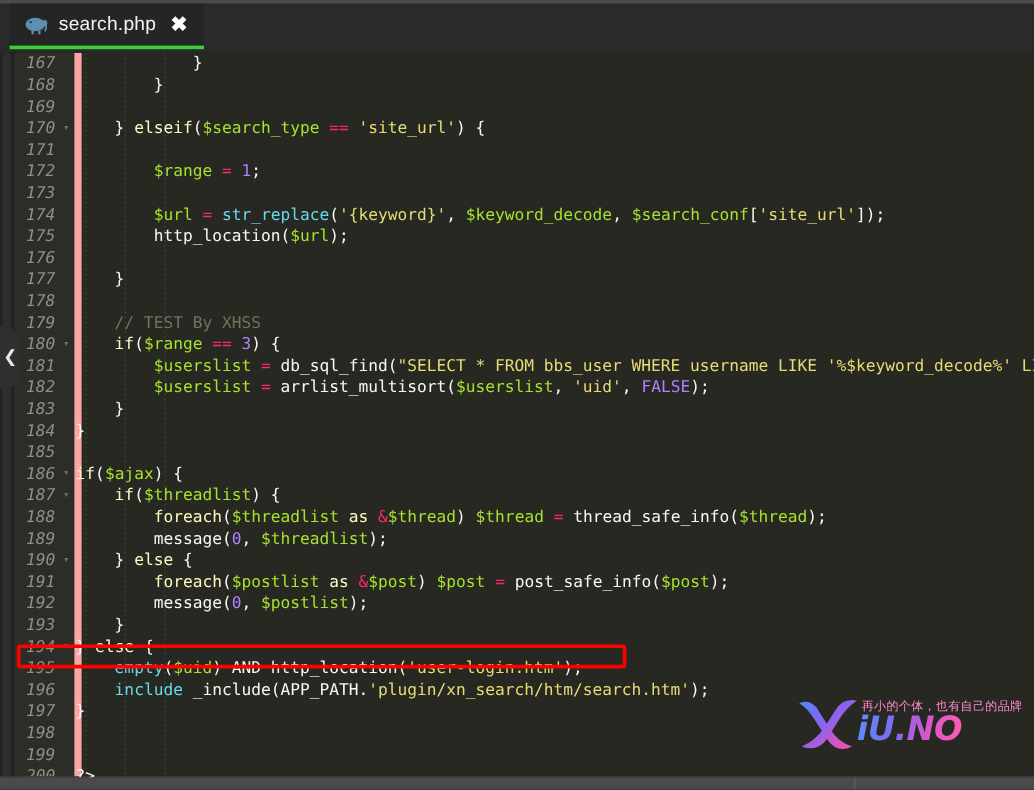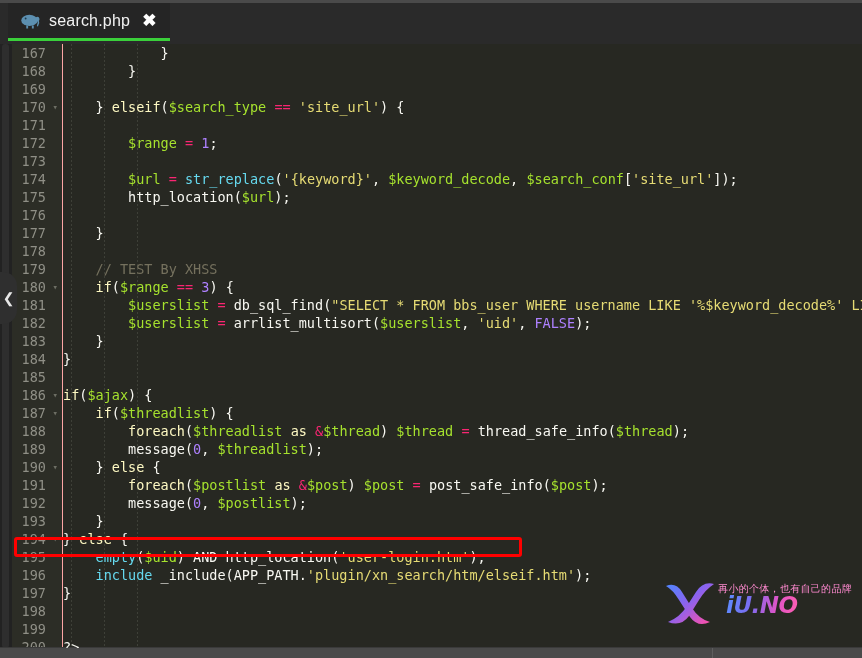--- a/index.html
+++ b/index.html
@@ -92,21 +92,22 @@
     font-family: "DejaVu Sans", sans-serif;
     font-size: 14px;
     cursor: pointer;
     z-index: 6;
   }
 
   .gutter {
     position: absolute; left: 12px; top: 0;
     width: 50px; height: 604px;
     background: #2c2d26;
-    border-right: 1px solid #fca5a5;
+    border-right: 6px solid #fca5a5;
+    font-style: italic;
   }
 
   .code-area {
     position: absolute; left: 63px; top: 0;
     width: 799px; height: 604px;
     overflow: hidden;
   }
 
   .row {
     position: relative;
@@ -183,30 +184,29 @@
     color: #ff8ad0;
     font-family: "DejaVu Sans", sans-serif;
     font-size: 10px;
     letter-spacing: 0.3px;
     white-space: nowrap;
   }
   .wm-text {
     position: absolute;
     left: 56px; top: 16px;
     font-family: "DejaVu Sans", sans-serif;
-    font-size: 23px;
+    font-size: 28px;
     font-weight: bold;
     font-style: italic;
     letter-spacing: -0.5px;
     background: linear-gradient(100deg, #5b8dff 0%, #7c6cf0 35%, #e054c8 70%, #ff5fae 100%);
     -webkit-background-clip: text;
     background-clip: text;
     color: transparent;
     line-height: 1;
-    margin-left: 12px;
   }
   .wm-x { position: absolute; left: 2px; top: 2px; }
 
   
   .statusbar {
     position: absolute; left: 0; bottom: 0;
     width: 862px; height: 10px;
     background: #4a4a4a;
     border-top: 1px solid #3a3a3a;
   }
@@ -310,21 +310,21 @@
         <div class="row"><span class="t-key">if</span><span class="t-def">(</span><span class="t-var">$ajax</span><span class="t-def">) {</span></div>
         <div class="row"><span class="t-def">    </span><span class="t-key">if</span><span class="t-def">(</span><span class="t-var">$threadlist</span><span class="t-def">) {</span></div>
         <div class="row"><span class="t-def">        </span><span class="t-key">foreach</span><span class="t-def">(</span><span class="t-var">$threadlist</span><span class="t-def"> </span><span class="t-key">as</span><span class="t-def"> </span><span class="t-op">&amp;</span><span class="t-var">$thread</span><span class="t-def">) </span><span class="t-var">$thread</span><span class="t-def"> </span><span class="t-op">=</span><span class="t-def"> thread_safe_info(</span><span class="t-var">$thread</span><span class="t-def">);</span></div>
         <div class="row"><span class="t-def">        message(</span><span class="t-num">0</span><span class="t-def">, </span><span class="t-var">$threadlist</span><span class="t-def">);</span></div>
         <div class="row"><span class="t-def">    } </span><span class="t-key">else</span><span class="t-def"> {</span></div>
         <div class="row"><span class="t-def">        </span><span class="t-key">foreach</span><span class="t-def">(</span><span class="t-var">$postlist</span><span class="t-def"> </span><span class="t-key">as</span><span class="t-def"> </span><span class="t-op">&amp;</span><span class="t-var">$post</span><span class="t-def">) </span><span class="t-var">$post</span><span class="t-def"> </span><span class="t-op">=</span><span class="t-def"> post_safe_info(</span><span class="t-var">$post</span><span class="t-def">);</span></div>
         <div class="row"><span class="t-def">        message(</span><span class="t-num">0</span><span class="t-def">, </span><span class="t-var">$postlist</span><span class="t-def">);</span></div>
         <div class="row"><span class="t-def">    }</span></div>
         <div class="row"><span class="t-def">} </span><span class="t-key">else</span><span class="t-def"> {</span></div>
         <div class="row"><span class="t-def">    </span><span class="t-fn">empty</span><span class="t-def">(</span><span class="t-var">$uid</span><span class="t-def">) AND http_location(</span><span class="t-str">'user-login.htm'</span><span class="t-def">);</span></div>
-        <div class="row"><span class="t-def">    </span><span class="t-fn">include</span><span class="t-def"> _include(APP_PATH.</span><span class="t-str">'plugin/xn_search/htm/elseif.htm'</span><span class="t-def">);</span></div>
+        <div class="row"><span class="t-def">    </span><span class="t-fn">include</span><span class="t-def"> _include(APP_PATH.</span><span class="t-str">'plugin/xn_search/htm/search.htm'</span><span class="t-def">);</span></div>
         <div class="row"><span class="t-def">}</span></div>
         <div class="row"><span class="t-def"></span></div>
         <div class="row"><span class="t-def"></span></div>
         <div class="row"><span class="t-def">?&gt;</span></div>
       </div>
 
     <div class="redbox"></div>
 
     <div class="watermark">
       <span class="wm-tag">再小的个体，也有自己的品牌</span>

